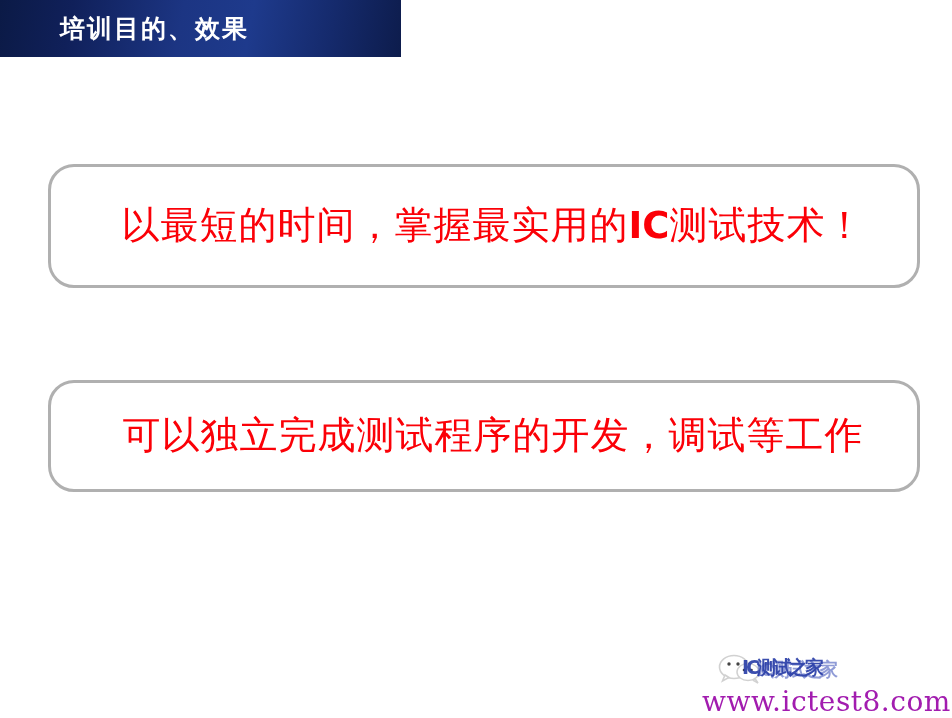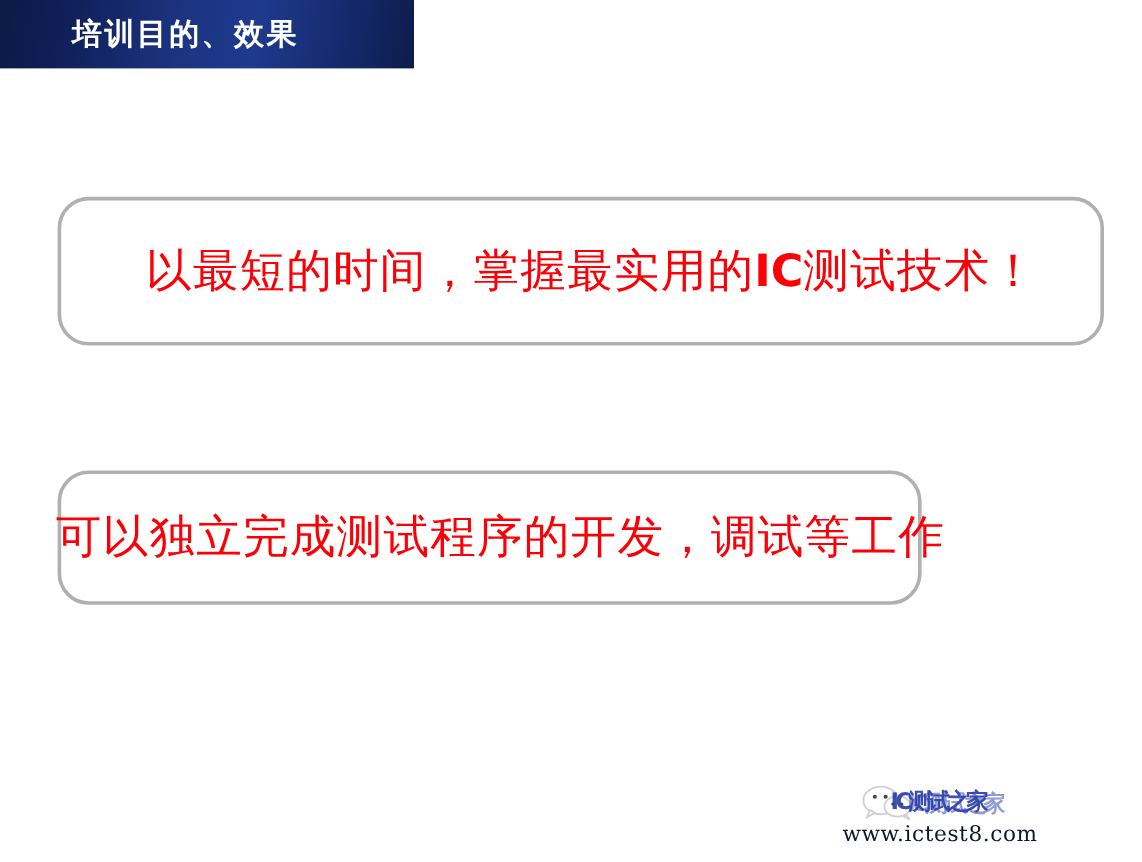--- a/index.html
+++ b/index.html
@@ -21,21 +21,21 @@
     height: 718px;
     background: #ffffff;
     overflow: hidden;
   }
 
   
   .title-banner {
     position: absolute;
     left: 0;
     top: 0;
-    width: 345px;
+    width: 401px;
     height: 57px;
     background: linear-gradient(100deg,
         #0b1a46 0%,
         #10205a 18%,
         #1c3583 45%,
         #1e3a8c 62%,
         #152a6c 82%,
         #0d1c4c 100%);
   }
   .title-banner-text {
@@ -64,22 +64,22 @@
     justify-content: center;
   }
   .callout-1 {
     left: 48px;
     top: 164px;
     width: 872px;
     height: 124px;
   }
   .callout-2 {
     left: 48px;
-    top: 392px;
-    width: 720px;
+    top: 380px;
+    width: 872px;
     height: 112px;
   }
   .callout-text {
     color: #fb0007;
     font-family: "DejaVu Serif", "Liberation Serif", serif;
     font-size: 38px;
     line-height: 1.1;
     white-space: nowrap;
     letter-spacing: 1px;
     text-align: center;
@@ -129,23 +129,23 @@
     font-size: 19px;
     font-weight: bold;
     letter-spacing: -3px;
     white-space: nowrap;
     opacity: 0.55;
   }
   .wm-url {
     position: absolute;
     left: -2px;
     top: 33px;
-    color: #0f172a;
+    color: #a21caf;
     font-family: "DejaVu Serif", "Liberation Serif", serif;
-    font-size: 18px;
+    font-size: 28px;
     letter-spacing: 0.5px;
     white-space: nowrap;
   }
 </style>
 </head>
 <body>
 
 <div class="slide">
 
   <div class="title-banner">

